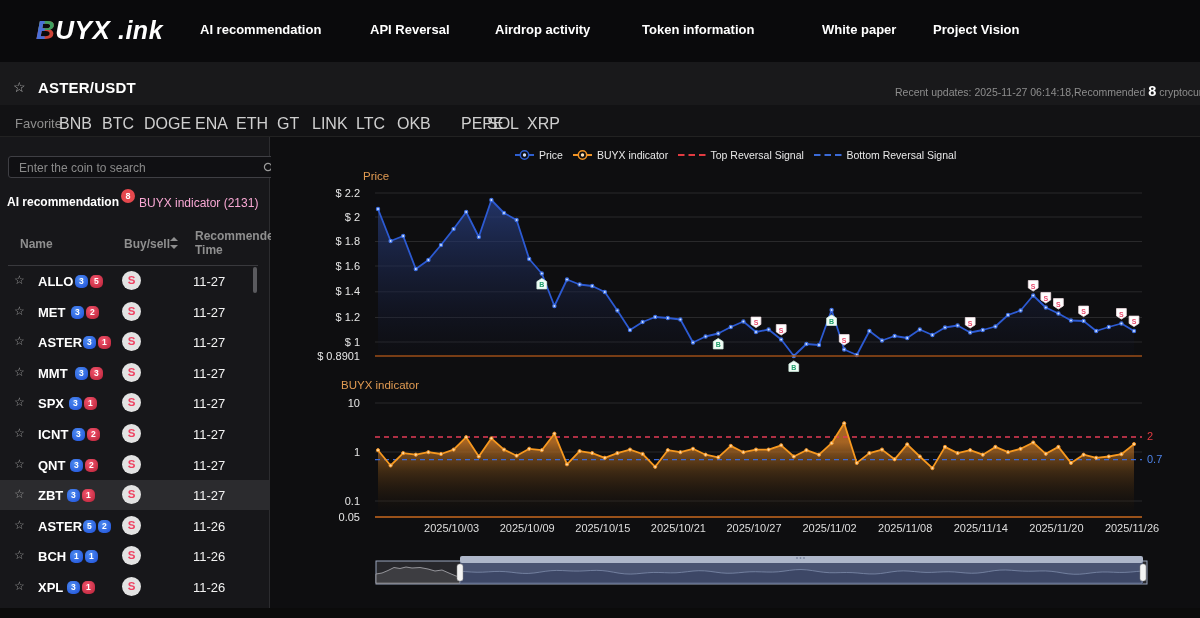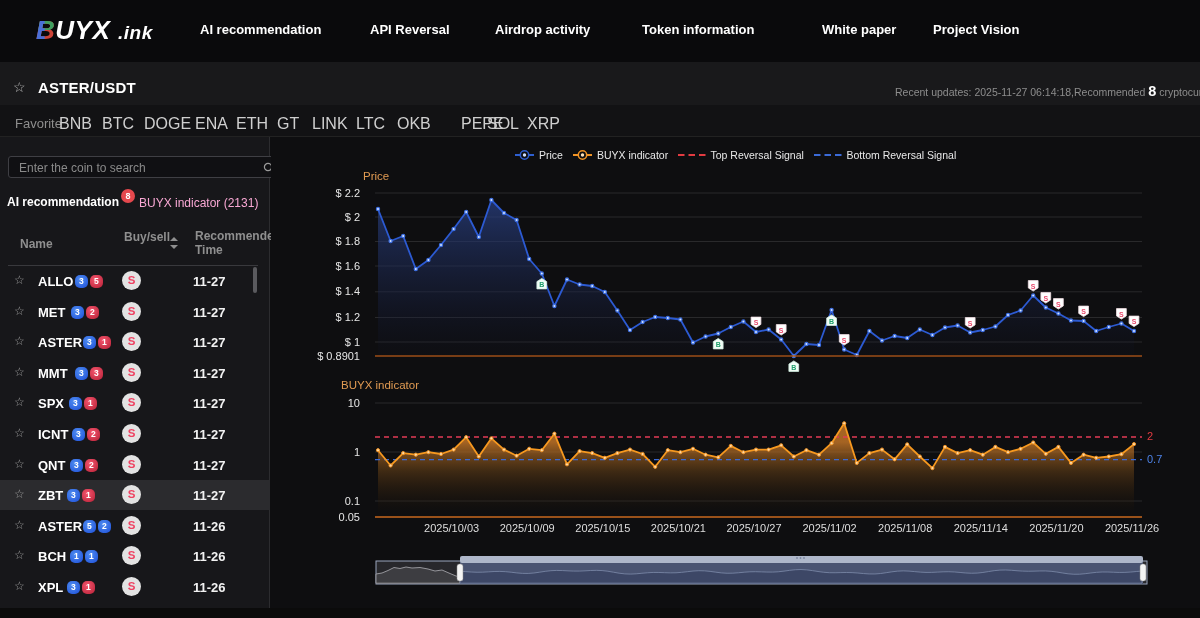--- a/index.html
+++ b/index.html
@@ -2,21 +2,21 @@
 <html><head><meta charset="utf-8"><style>
 *{margin:0;padding:0;box-sizing:border-box}
 html,body{width:1200px;height:618px;overflow:hidden;background:#0e0e10;font-family:"Liberation Sans",sans-serif;position:relative}
 .nav{position:absolute;left:0;top:0;width:1200px;height:62px;background:#0a0a0c}
 .logo{position:absolute;left:36px;top:15px;font-size:26px;font-weight:bold;font-style:italic;color:#fff;letter-spacing:0.5px}
 .logo .bwrap{position:relative;display:inline-block}
 .logo .bwrap span{display:inline-block}
 .logo .b1{color:#cc4438}
 .logo .b2{position:absolute;left:0;top:0;color:#3fa060;clip-path:inset(0 0 52% 0)}
 .logo .b3{position:absolute;left:0;top:0;color:#4a6fd8;clip-path:inset(0 55% 0 0)}
-.logo .ink{font-size:19px}
+.logo .ink{font-size:25px}
 .mi{position:absolute;top:22px;font-size:13px;font-weight:bold;color:#fff;white-space:nowrap}
 .tbar{position:absolute;left:0;top:62px;width:1200px;height:43px;background:#19191b}
 .tstar{position:absolute;left:13px;top:79px;color:#b9b9b9;font-size:14px}
 .ttitle{position:absolute;left:38px;top:79px;font-size:15px;font-weight:bold;color:#fff;letter-spacing:0.2px}
 .tupd{position:absolute;left:895px;top:83px;font-size:10.5px;color:#8d8d8d;white-space:nowrap}
 .tupd b{color:#fff;font-size:14.5px}
 .tabs{position:absolute;left:0;top:105px;width:1200px;height:32px;background:#121214;border-bottom:1px solid #222}
 .tab{position:absolute;top:115px;font-size:16px;color:#cfcfcf}
 .fav{color:#8e8e8e;font-size:13px}
 .side{position:absolute;left:0;top:137px;width:270px;height:472px;background:#17171a;border-right:1px solid #2c2c2f}
@@ -29,21 +29,21 @@
 .hr1{position:absolute;left:8px;top:265px;width:250px;height:1px;background:#39393d}
 .sbar{position:absolute;left:253px;top:267px;width:4px;height:26px;border-radius:2px;background:#5a5a5e}
 .row{position:absolute;left:0;width:270px;height:30px}
 .row.sel{background:#2b2b2e}
 .rstar{position:absolute;left:14px;top:7px;color:#9a9a9a;font-size:12px}
 .cname{position:absolute;left:38px;top:8px;font-size:13px;font-weight:bold;color:#fff}
 .mini{position:absolute;top:9px;width:12.5px;height:12.5px;border-radius:5px;color:#fff;font-size:8.5px;font-weight:bold;text-align:center;line-height:13px}
 .bB{background:radial-gradient(circle at 40% 35%,#4f8df0,#1d4ed8)}
 .bR{background:radial-gradient(circle at 40% 35%,#f4566e,#b51f35)}
 .scirc{position:absolute;left:122px;top:5px;width:19px;height:19px;border-radius:50%;background:#e3e3e3;color:#ef4363;font-weight:bold;font-size:11.5px;text-align:center;line-height:19px}
-.rdate{position:absolute;left:193px;top:8px;font-size:13px;font-weight:bold;color:#f2f2f2}
+.rdate{position:absolute;left:193px;top:8px;font-size:13px;font-weight:normal;color:#f2f2f2}
 .main{position:absolute;left:271px;top:137px;width:929px;height:471px;background:#0e0e10}
 .foot{position:absolute;left:0;top:608px;width:1200px;height:10px;background:#0b0b0b}
 .sarr{position:absolute;left:170px;top:237px;width:8px;height:12px}
 .sarr i{position:absolute;left:0;width:0;height:0;border-left:4px solid transparent;border-right:4px solid transparent}
 .sarr .up{top:0;border-bottom:4.5px solid #8f8f8f}
 .sarr .dn{bottom:0;border-top:4.5px solid #8f8f8f}
 </style></head><body>
 <div class="nav"></div>
 <div class="logo"><span class="bwrap"><span class="b1">B</span><span class="b2">B</span><span class="b3">B</span></span>UYX <span class="ink">.ink</span></div>
 <div class="mi" style="left:200px">AI recommendation</div>
@@ -75,21 +75,21 @@
     <span class="ph">Enter the coin to search</span>
 <svg style="position:absolute;right:8px;top:5px" width="12" height="12" viewBox="0 0 12 12">
       <circle cx="5" cy="5" r="3.6" fill="none" stroke="#9a9a9a" stroke-width="1.2"></circle>
       <line x1="7.8" y1="7.8" x2="10.6" y2="10.6" stroke="#9a9a9a" stroke-width="1.2"></line>
     </svg>
   </div>
 <div class="airec">AI recommendation</div>
 <div class="n8">8</div>
 <div class="buyxind">BUYX indicator (2131)</div>
 <span class="th" style="left:20px;top:237px">Name</span>
-<span class="th" style="left:124px;top:230px">Buy/sell</span>
+<span class="th" style="left:124px;top:237px">Buy/sell</span>
 <span class="sarr">
     <i class="up"></i>
     <i class="dn"></i>
   </span>
 <span class="th" style="left:195px;top:229px">Recommended<br>Time</span>
 <div class="hr1"></div>
 <div class="main"></div>
 <div class="row" style="top:266px">
     <span class="rstar">☆</span>
     <span class="cname">ALLO</span>

